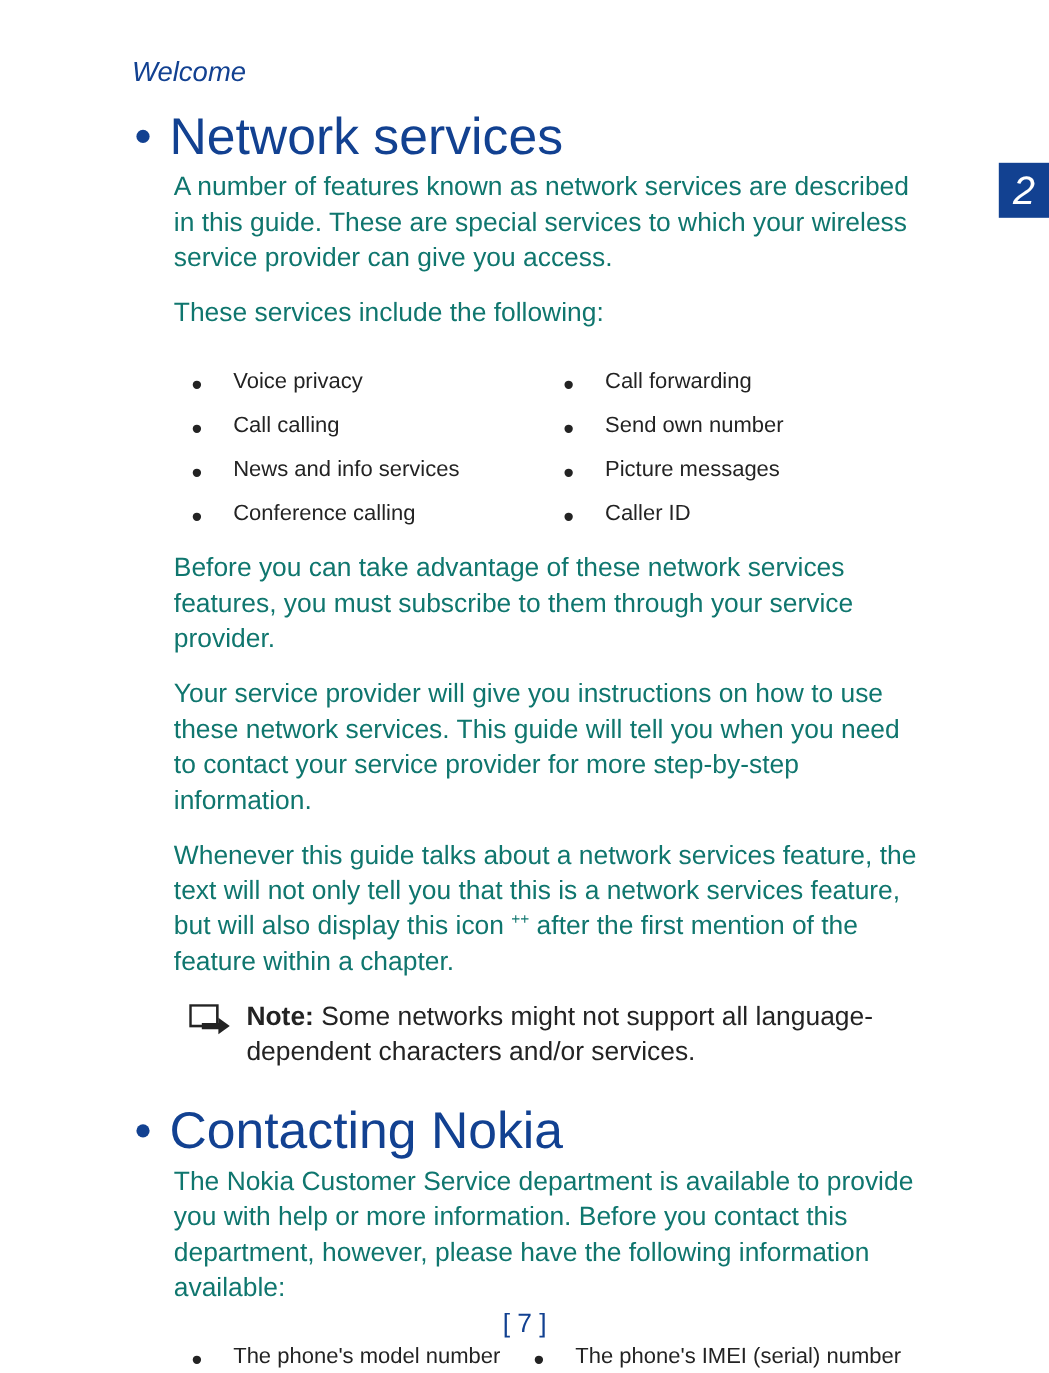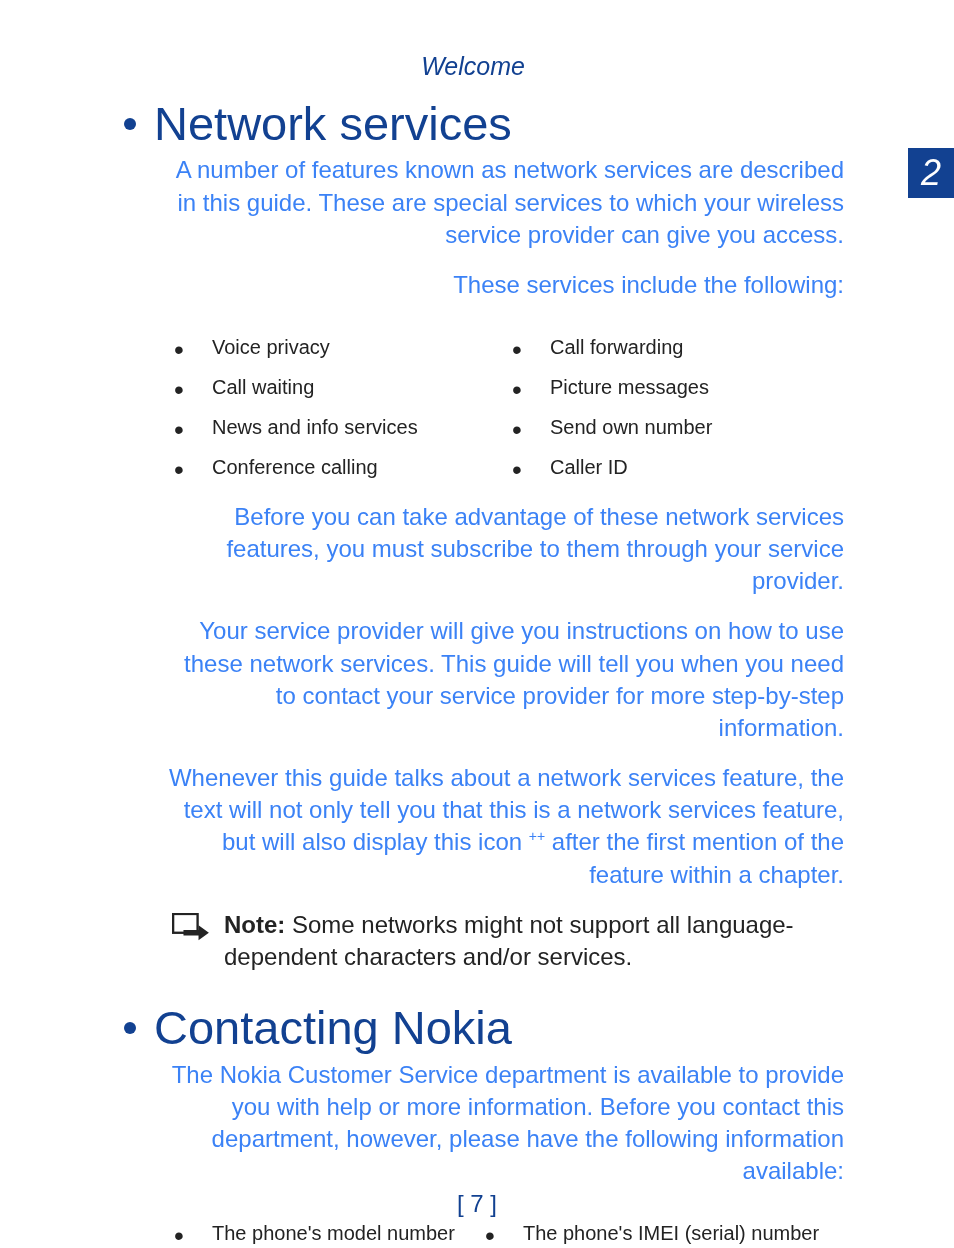--- a/index.html
+++ b/index.html
@@ -14,21 +14,21 @@
     overflow: hidden;
   }
   .page {
     padding: 52px 90px 0 120px;
     position: relative;
     box-sizing: border-box;
     width: 100%;
     height: 100%;
   }
   .header-welcome {
-    text-align: center;
+    text-align: left;
     color: #124191;
     font-style: italic;
     font-size: 25px;
     margin: 0 38px 18px 0;
     font-family: "Segoe UI", Arial, sans-serif;
   }
   .chapter-tab {
     position: absolute;
     right: 0;
     top: 148px;
@@ -66,22 +66,21 @@
     top: -4px;
   }
   .body {
     margin-left: 38px;
     margin-right: 20px;
   }
   p.para {
     font-size: 24px;
     line-height: 1.34;
     margin: 6px 0 18px 0;
-    color: #3b82f6;
-    text-align: right;
+    color: #0f766e;
   }
   p.para.tight {
     margin-top: 6px;
   }
   .two-col {
     display: flex;
     margin-left: 10px;
   }
   .col {
     flex: 0 0 50%;
@@ -148,30 +147,30 @@
   </h1>
 
   <div class="body">
     <p class="para tight">A number of features known as network services are described in this guide. These are special services to which your wireless service provider can give you access.</p>
     <p class="para">These services include the following:</p>
 
     <div class="two-col">
       <div class="col">
         <ul class="blist">
           <li>Voice privacy</li>
-          <li>Call waiting</li>
+          <li>Call calling</li>
           <li>News and info services</li>
           <li>Conference calling</li>
         </ul>
       </div>
       <div class="col">
         <ul class="blist">
           <li>Call forwarding</li>
+          <li>Send own number</li>
           <li>Picture messages</li>
-          <li>Send own number</li>
           <li>Caller ID</li>
         </ul>
       </div>
     </div>
 
     <p class="para">Before you can take advantage of these network services features, you must subscribe to them through your service provider.</p>
     <p class="para">Your service provider will give you instructions on how to use these network services. This guide will tell you when you need to contact your service provider for more step-by-step information.</p>
     <p class="para">
       <span>Whenever this guide talks about a network services feature, the text will not only tell you that this is a network services feature, but will also display this icon </span><sup>++</sup><span> after the first mention of the feature within a chapter.</span>
     </p>

